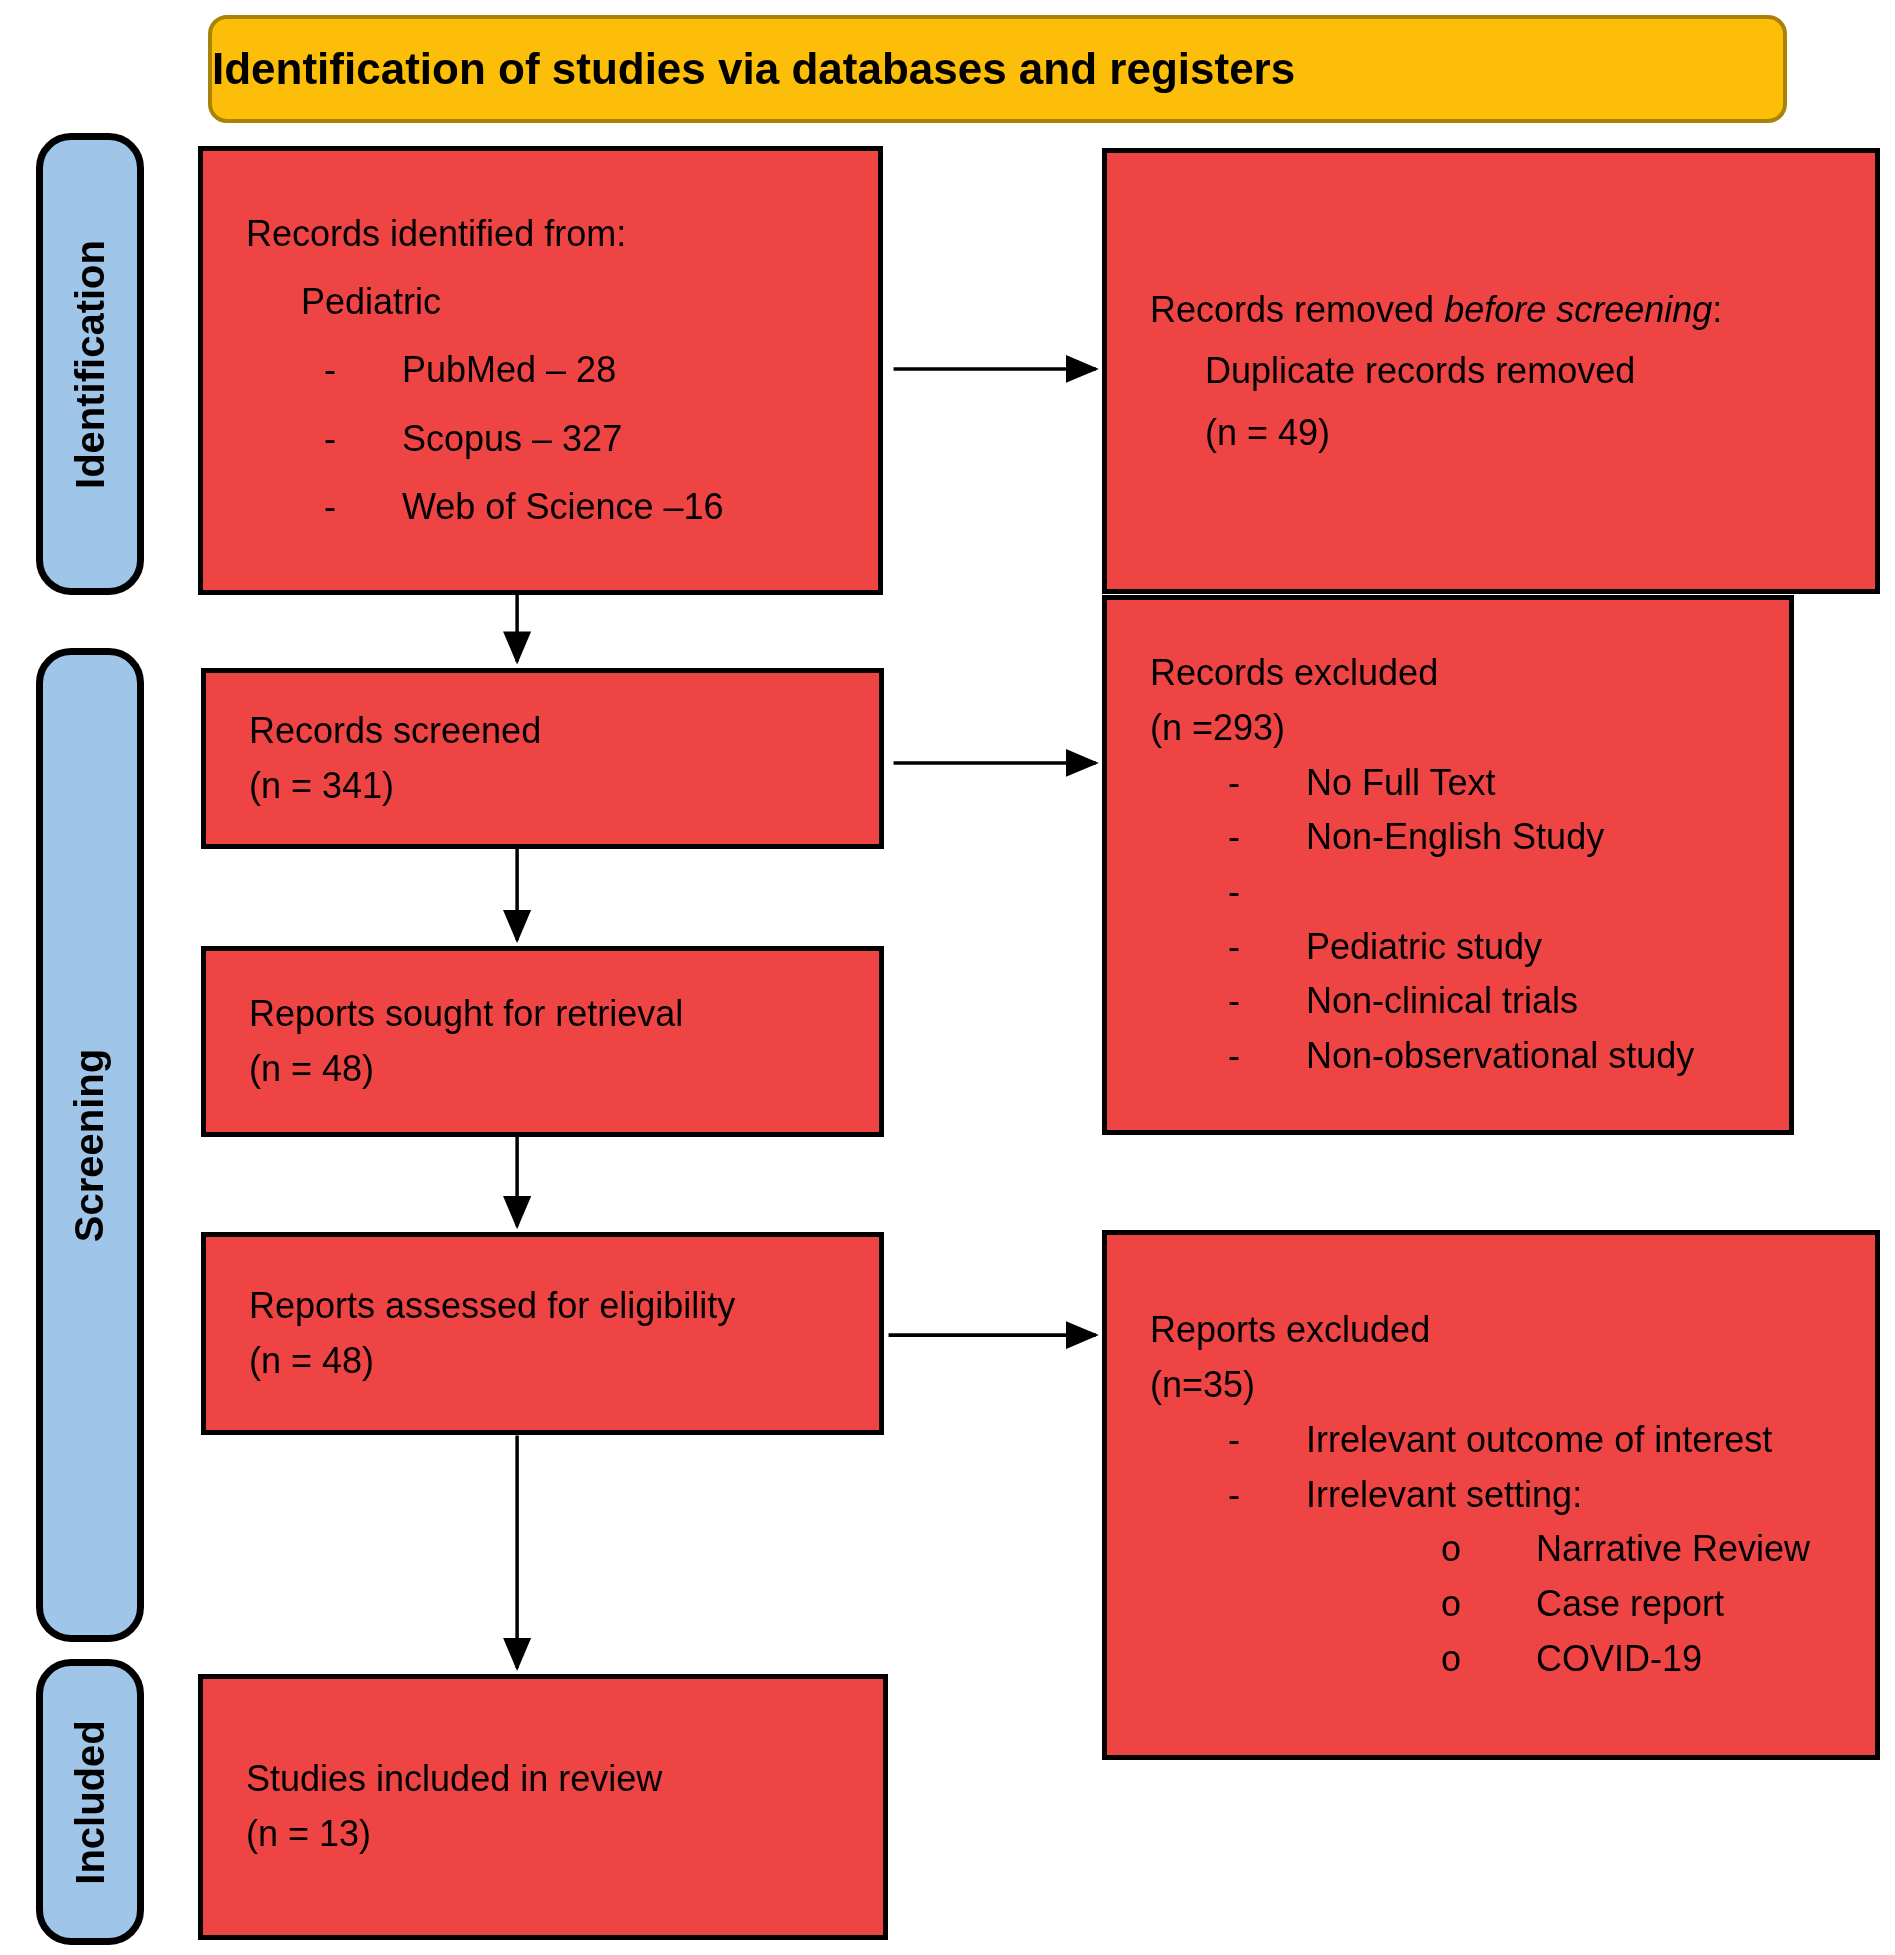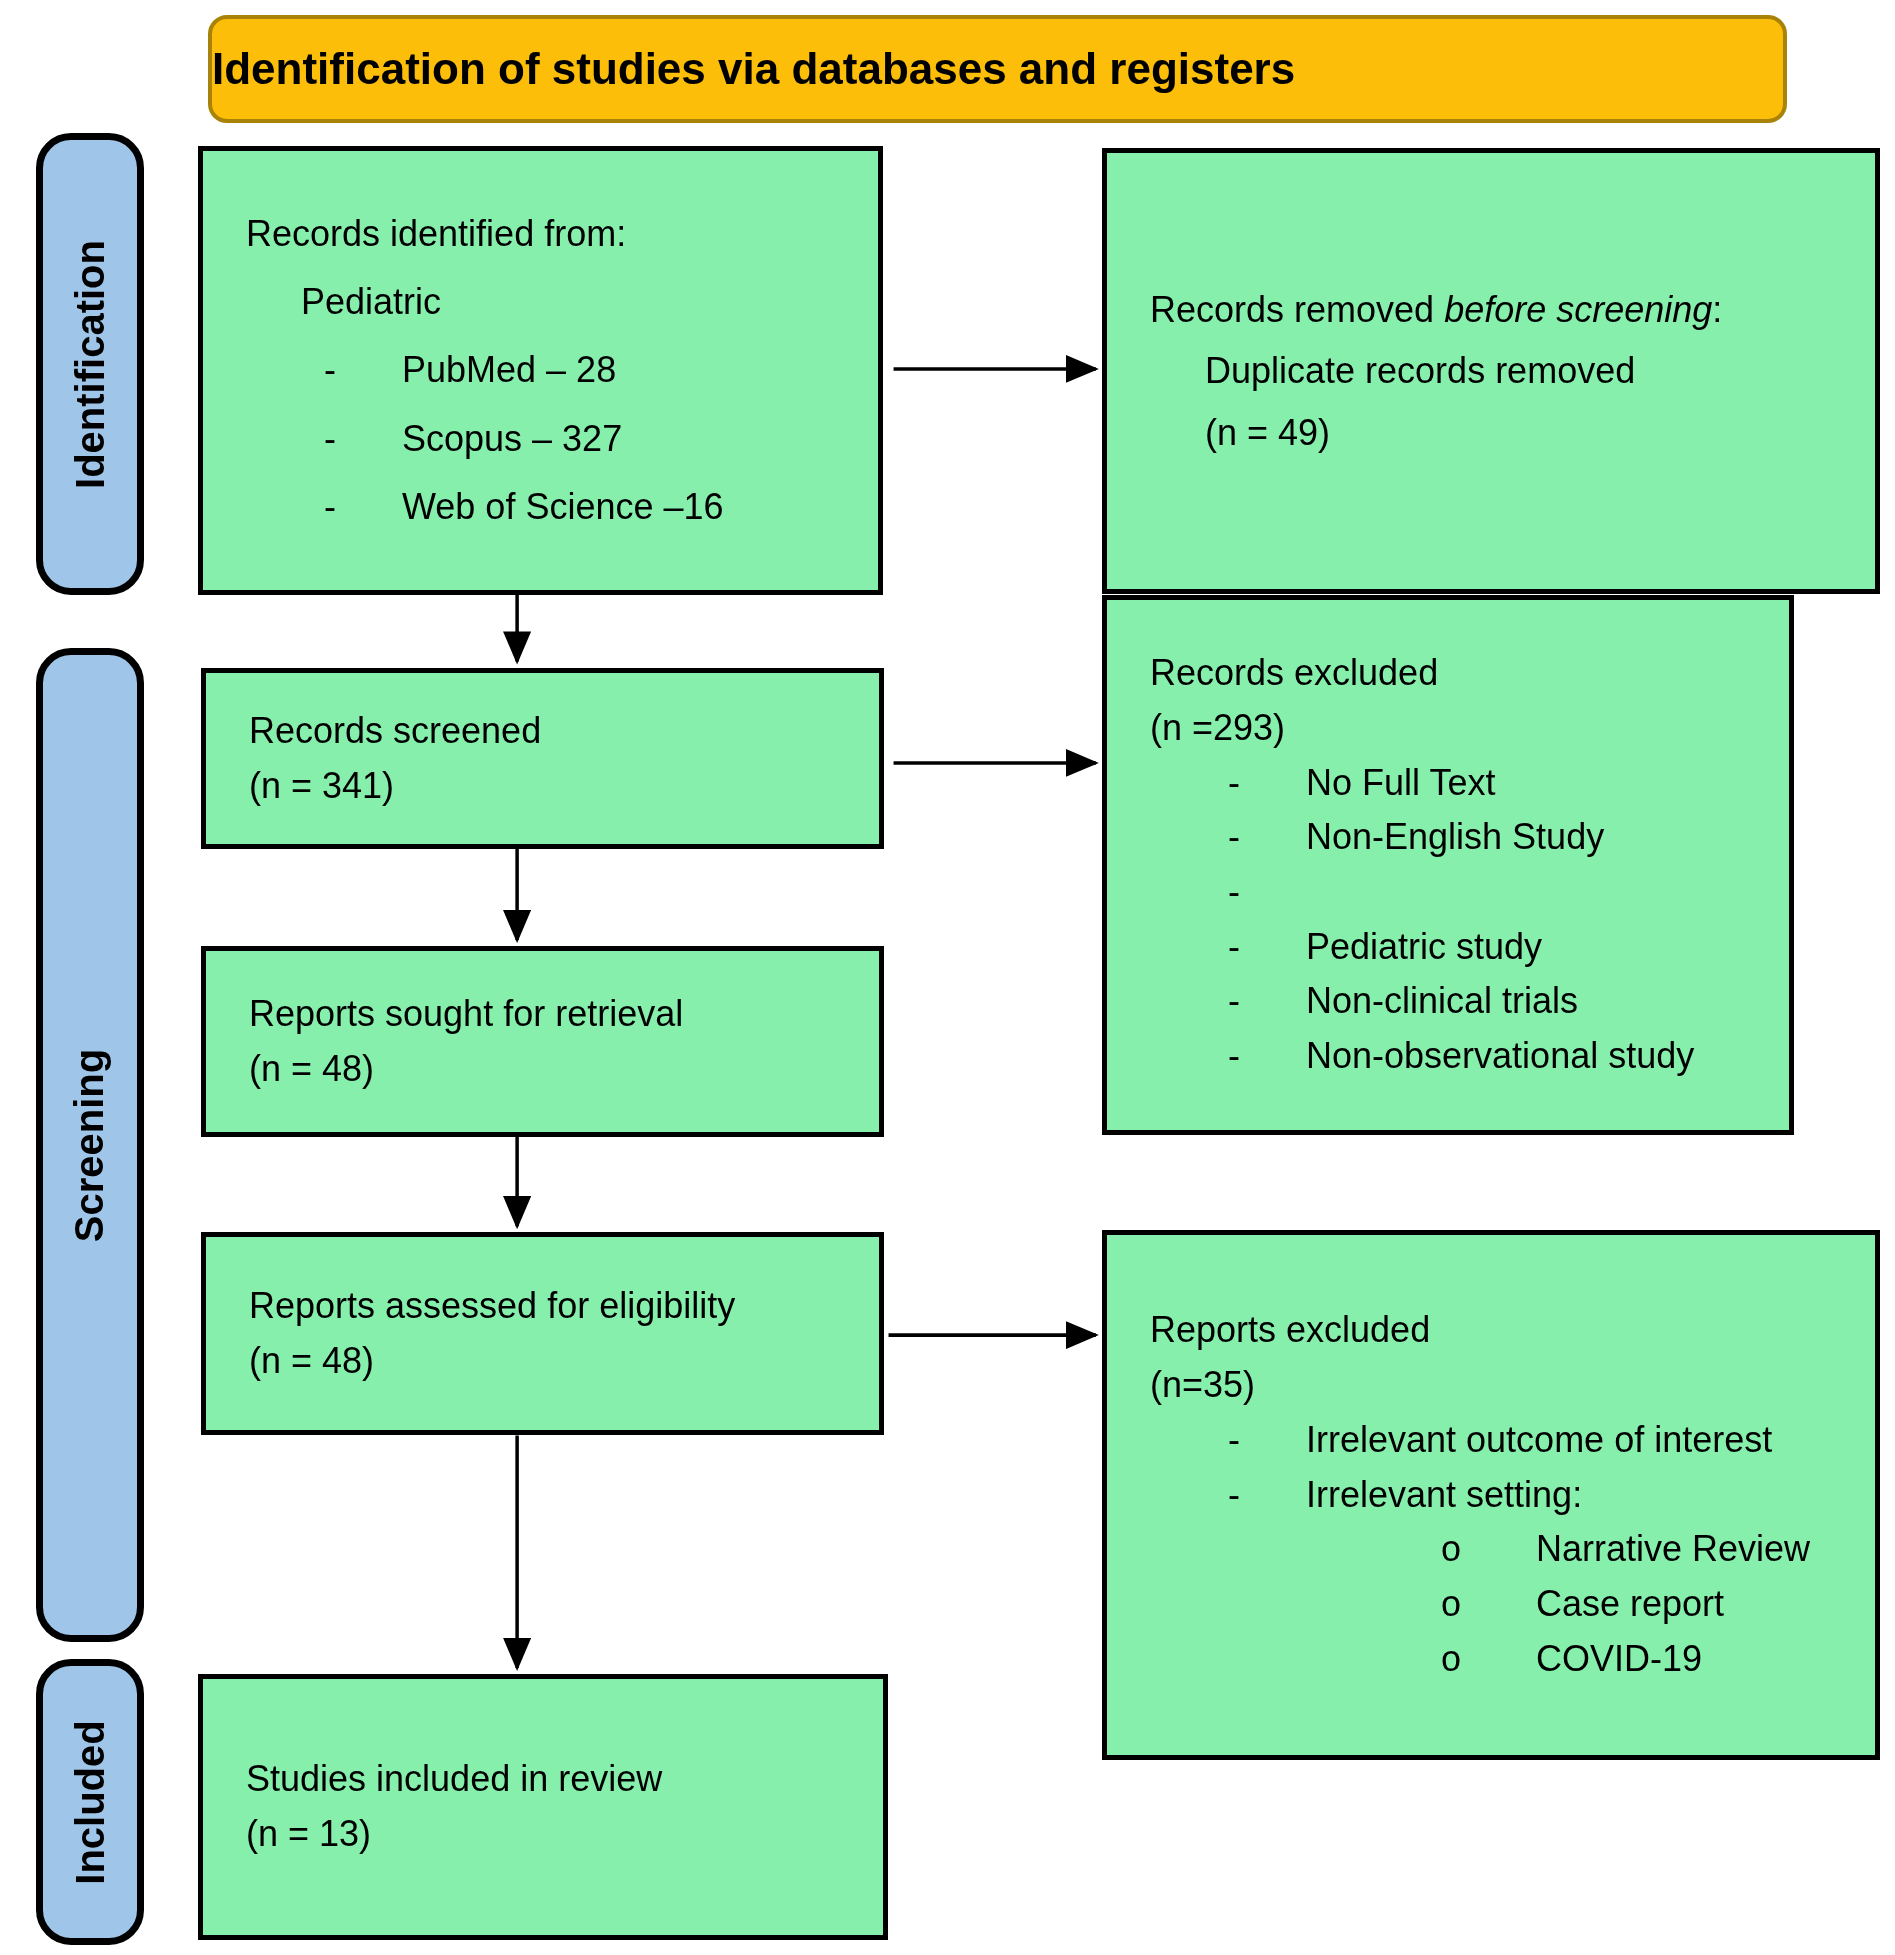--- a/index.html
+++ b/index.html
@@ -34,21 +34,21 @@
     transform:rotate(-90deg);
     white-space:nowrap;
     font-size:40px; font-weight:bold;
   }
   #stage-identification{ top:133px; height:462px; }
   #stage-screening{ top:648px; height:994px; }
   #stage-included{ top:1659px; height:286px; }
   
   .wbox{
     position:absolute;
-    background:#86efac;
+    background:#ef4444;
     border:5px solid #000;
     box-sizing:border-box;
     display:flex; flex-direction:column; justify-content:center;
     padding-left:43px; padding-right:20px;
     font-size:36px; line-height:1.52;
   }
   #box-identified{ left:198px; top:146px;  width:685px; height:449px; line-height:1.9; }
   #box-removed   { left:1102px; top:148px; width:778px; height:446px; line-height:1.7; }
   #box-screened  { left:201px; top:668px; width:683px; height:181px; }
   #box-excluded  { left:1102px; top:595px; width:692px; height:540px; }

